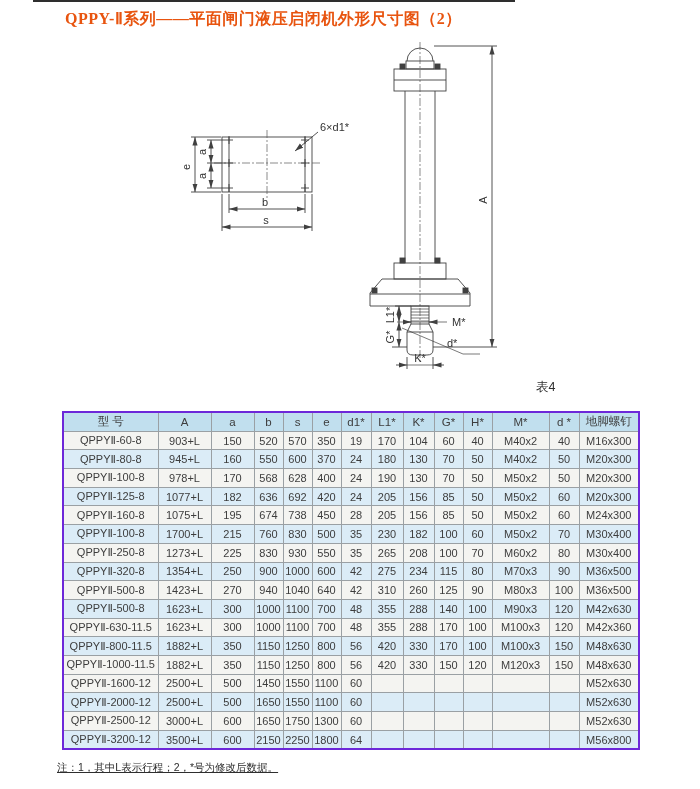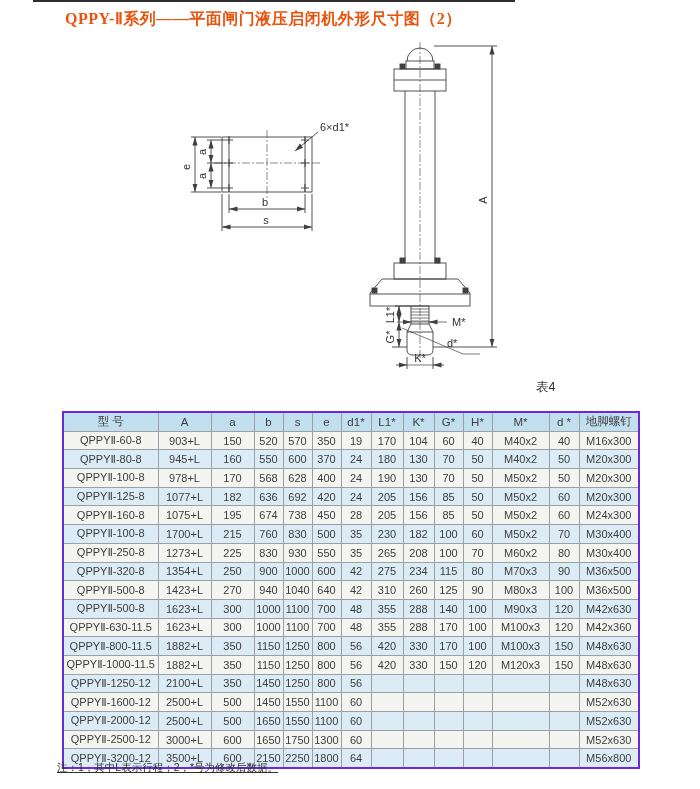--- a/index.html
+++ b/index.html
@@ -408,36 +408,20 @@
           <td>800</td>
           <td>56</td>
           <td>420</td>
           <td>330</td>
           <td>150</td>
           <td>120</td>
           <td>M120x3</td>
           <td>150</td>
           <td>M48x630</td>
         </tr>
-        <tr class="alt">
-          <td>QPPYⅡ-1250-12</td>
-          <td>2100+L</td>
-          <td>350</td>
-          <td>1450</td>
-          <td>1250</td>
-          <td>800</td>
-          <td>56</td>
-          <td></td>
-          <td></td>
-          <td></td>
-          <td></td>
-          <td></td>
-          <td></td>
-          <td>M48x630</td>
-        </tr>
         <tr>
           <td>QPPYⅡ-1600-12</td>
           <td>2500+L</td>
           <td>500</td>
           <td>1450</td>
           <td>1550</td>
           <td>1100</td>
           <td>60</td>
           <td></td>
           <td></td>

